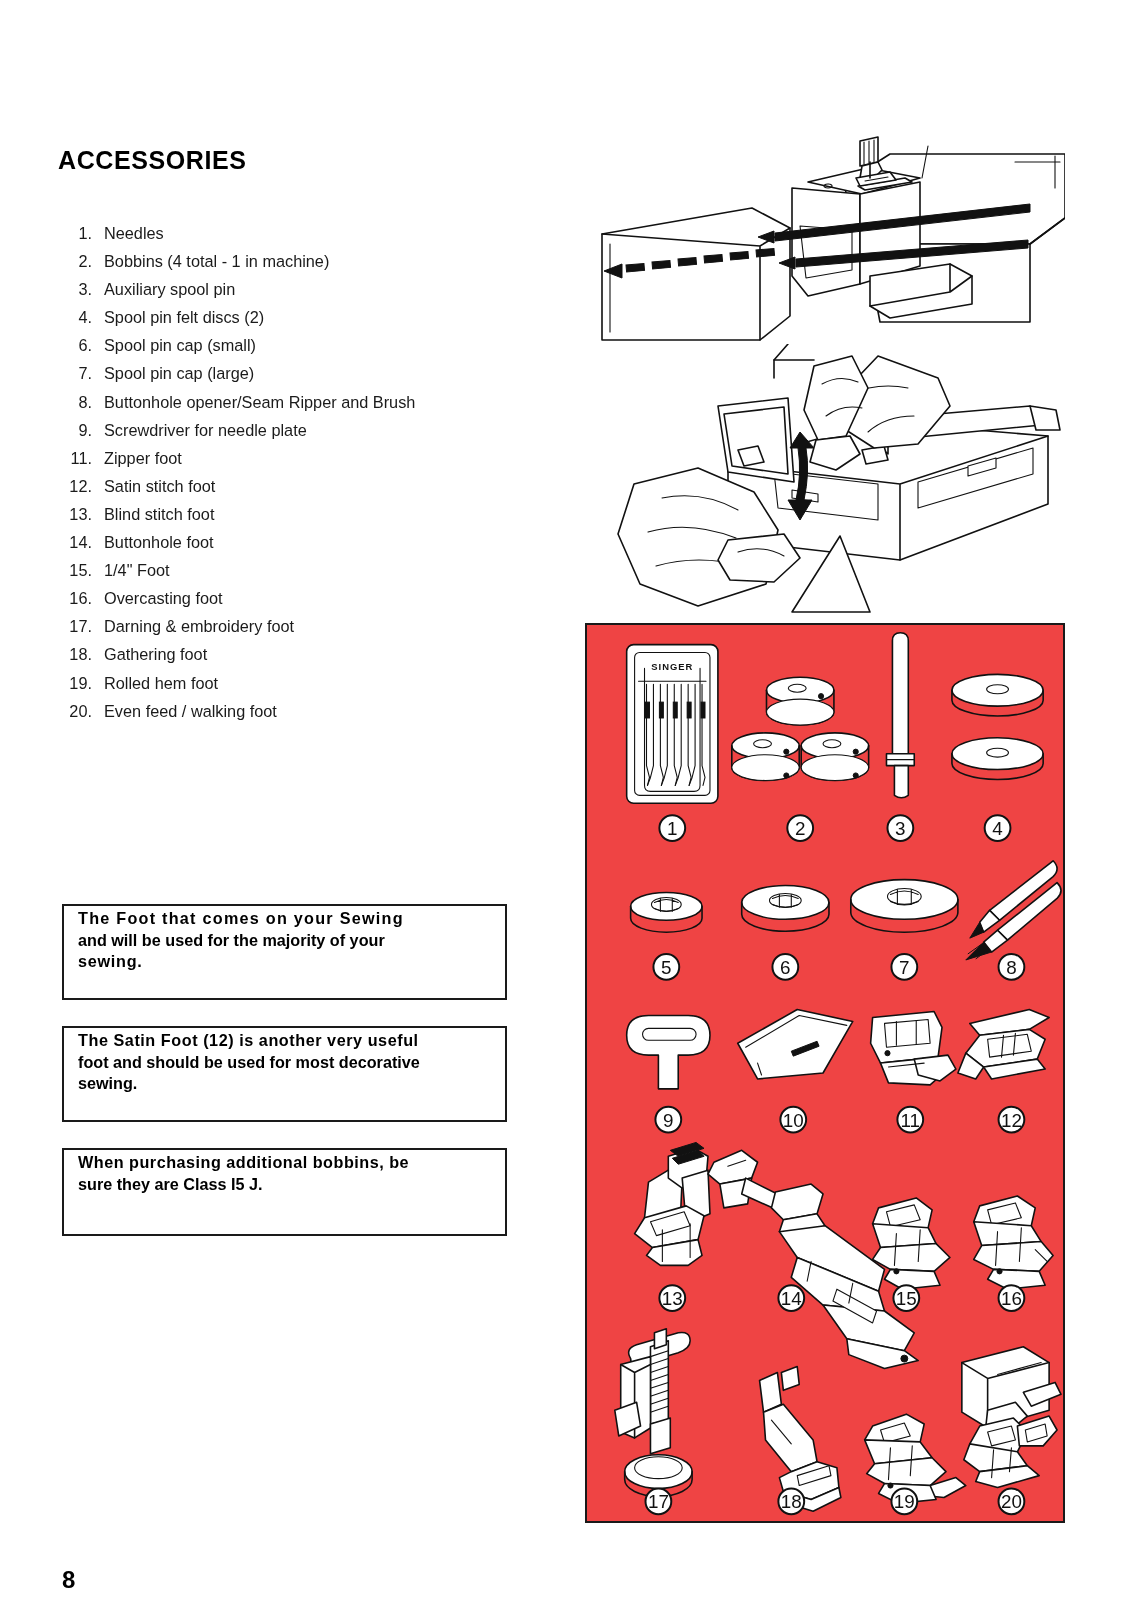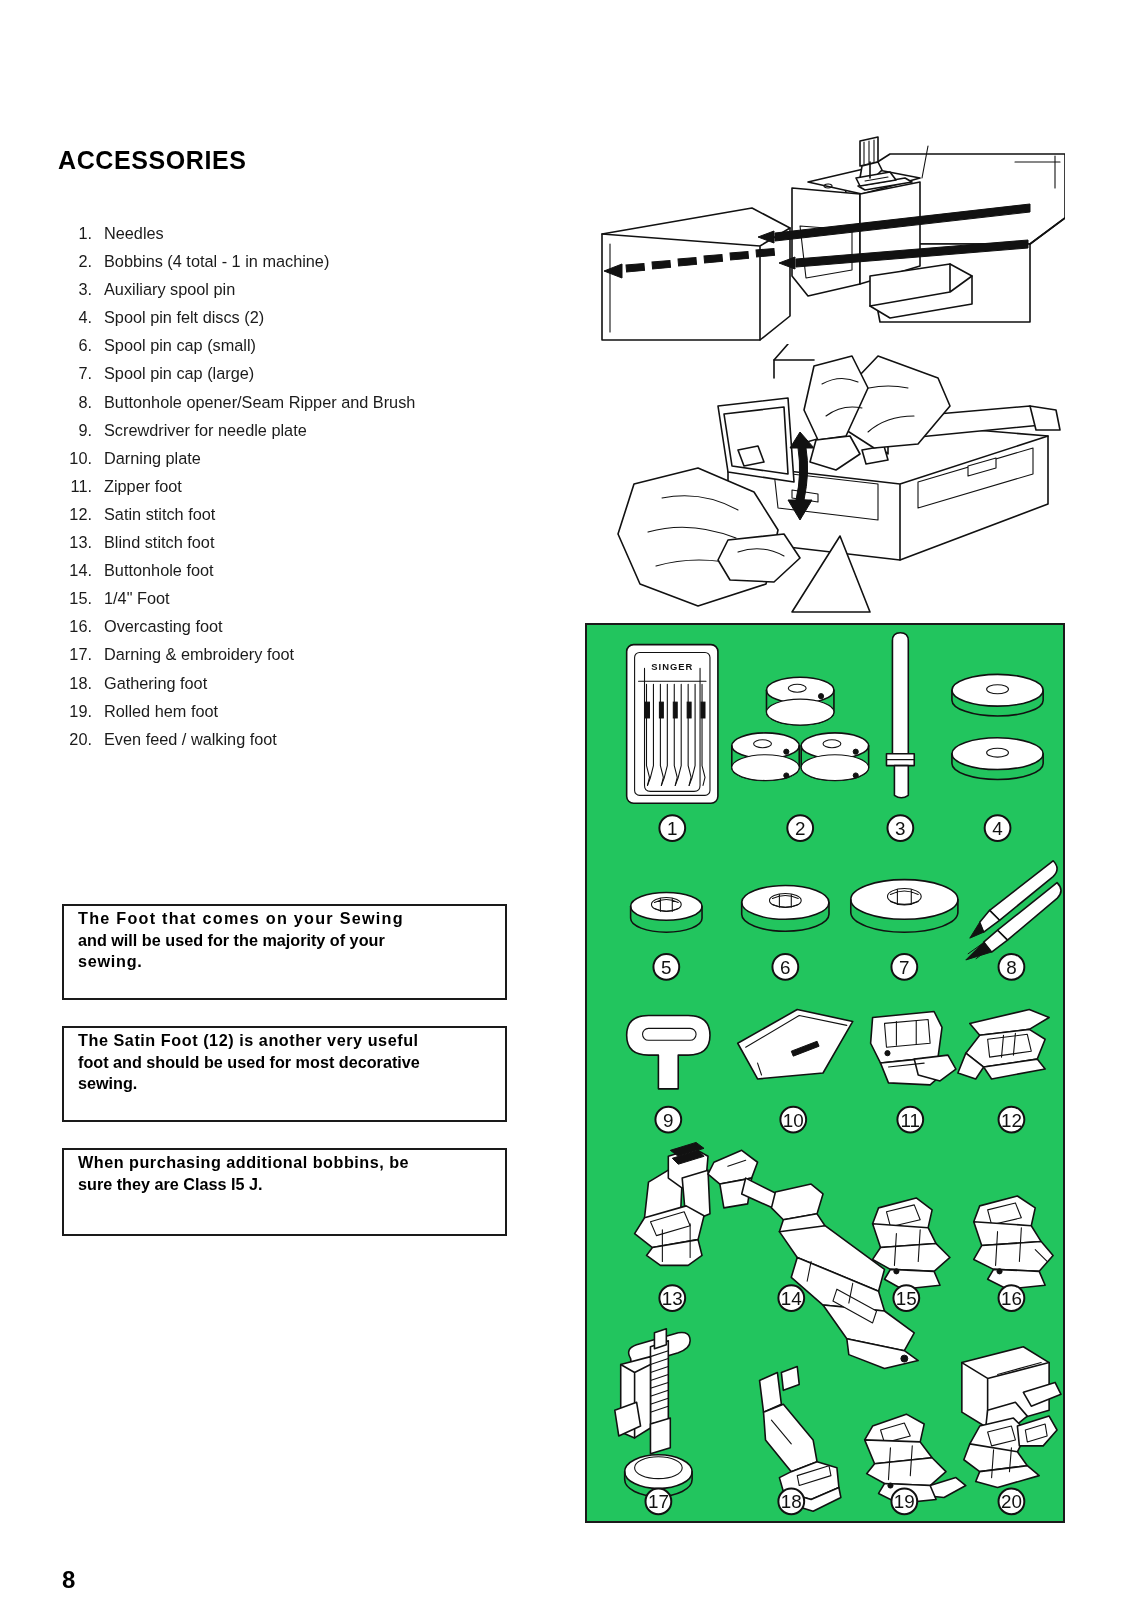--- a/index.html
+++ b/index.html
@@ -93,21 +93,21 @@
   #illus-box-open     { left: 578px; top: 306px; width: 490px; height: 270px; }
 
   #accessory-panel {
     position: absolute;
     left: 585px;
     top: 585px;
     width: 480px;
     height: 900px;
     border: 2.5px solid #1a1a1a;
     box-sizing: border-box;
-    background: #22c55e;
+    background: #ef4444;
   }
   .panel-svg { display: block; width: 100%; height: 100%; }
 
   svg { shape-rendering: geometricPrecision; }
   .ln   { fill: none; stroke: #111; stroke-width: 1.6; stroke-linejoin: round; stroke-linecap: round; }
   .ln-t { fill: none; stroke: #111; stroke-width: 1.1; stroke-linejoin: round; stroke-linecap: round; }
   .ln-f { fill: #fff; stroke: #111; stroke-width: 1.6; stroke-linejoin: round; stroke-linecap: round; }
   .ln-ft{ fill: #fff; stroke: #111; stroke-width: 1.1; stroke-linejoin: round; stroke-linecap: round; }
   .solid{ fill: #111; stroke: #111; stroke-width: 1; }
   .num-c{ fill: #fff; stroke: #111; stroke-width: 2; }
@@ -146,24 +146,20 @@
         <span class="acc-num">7.</span>
         <span class="acc-label">Spool pin cap (large)</span>
       </div>
       <div class="acc-row">
         <span class="acc-num">8.</span>
         <span class="acc-label">Buttonhole opener/Seam Ripper and Brush</span>
       </div>
       <div class="acc-row">
         <span class="acc-num">9.</span>
         <span class="acc-label">Screwdriver for needle plate</span>
-      </div>
-      <div class="acc-row">
-        <span class="acc-num">10.</span>
-        <span class="acc-label">Darning plate</span>
       </div>
       <div class="acc-row">
         <span class="acc-num">11.</span>
         <span class="acc-label">Zipper foot</span>
       </div>
       <div class="acc-row">
         <span class="acc-num">12.</span>
         <span class="acc-label">Satin stitch foot</span>
       </div>
       <div class="acc-row">

